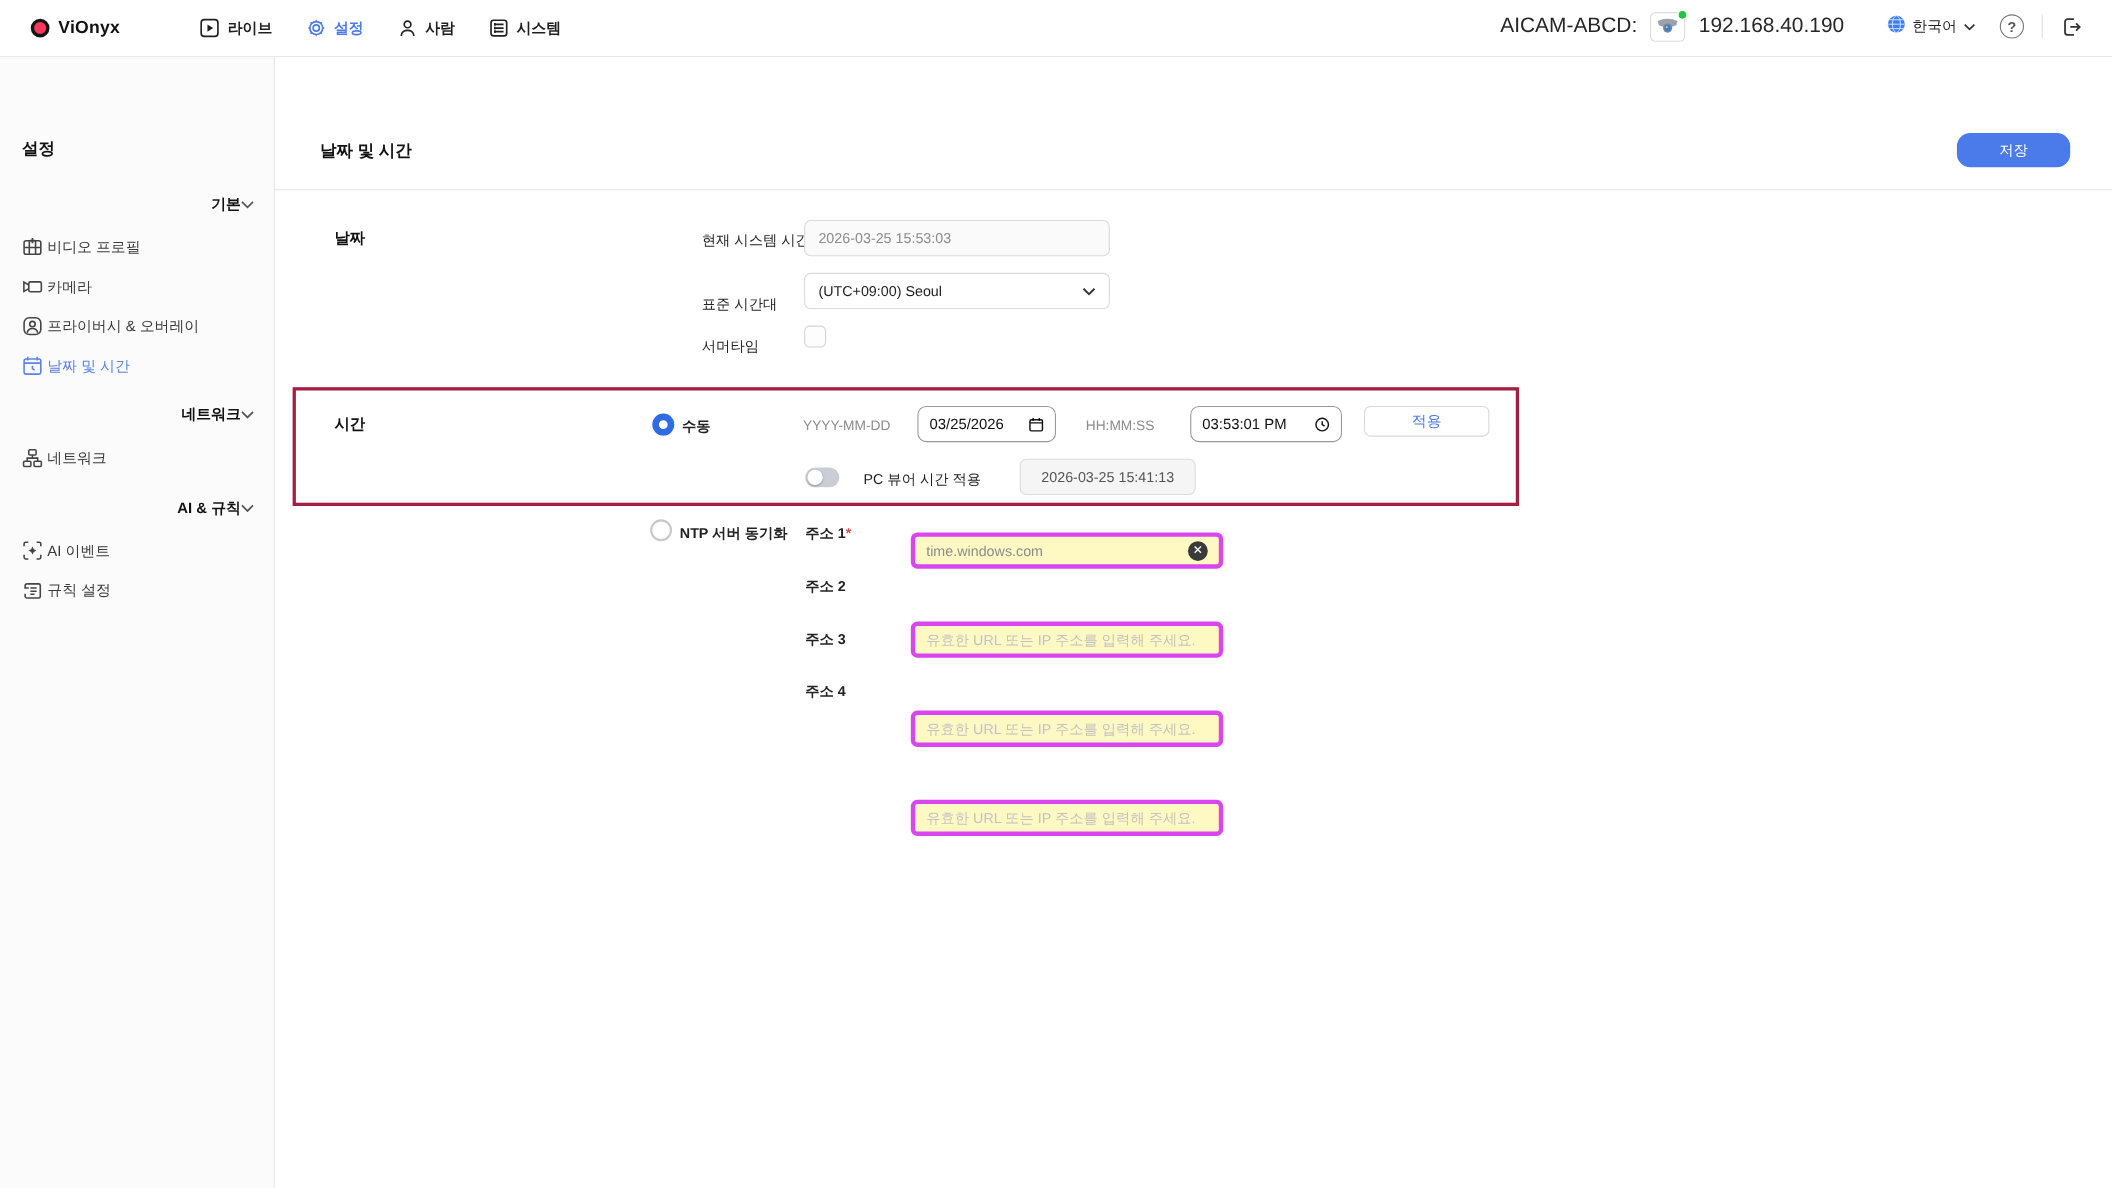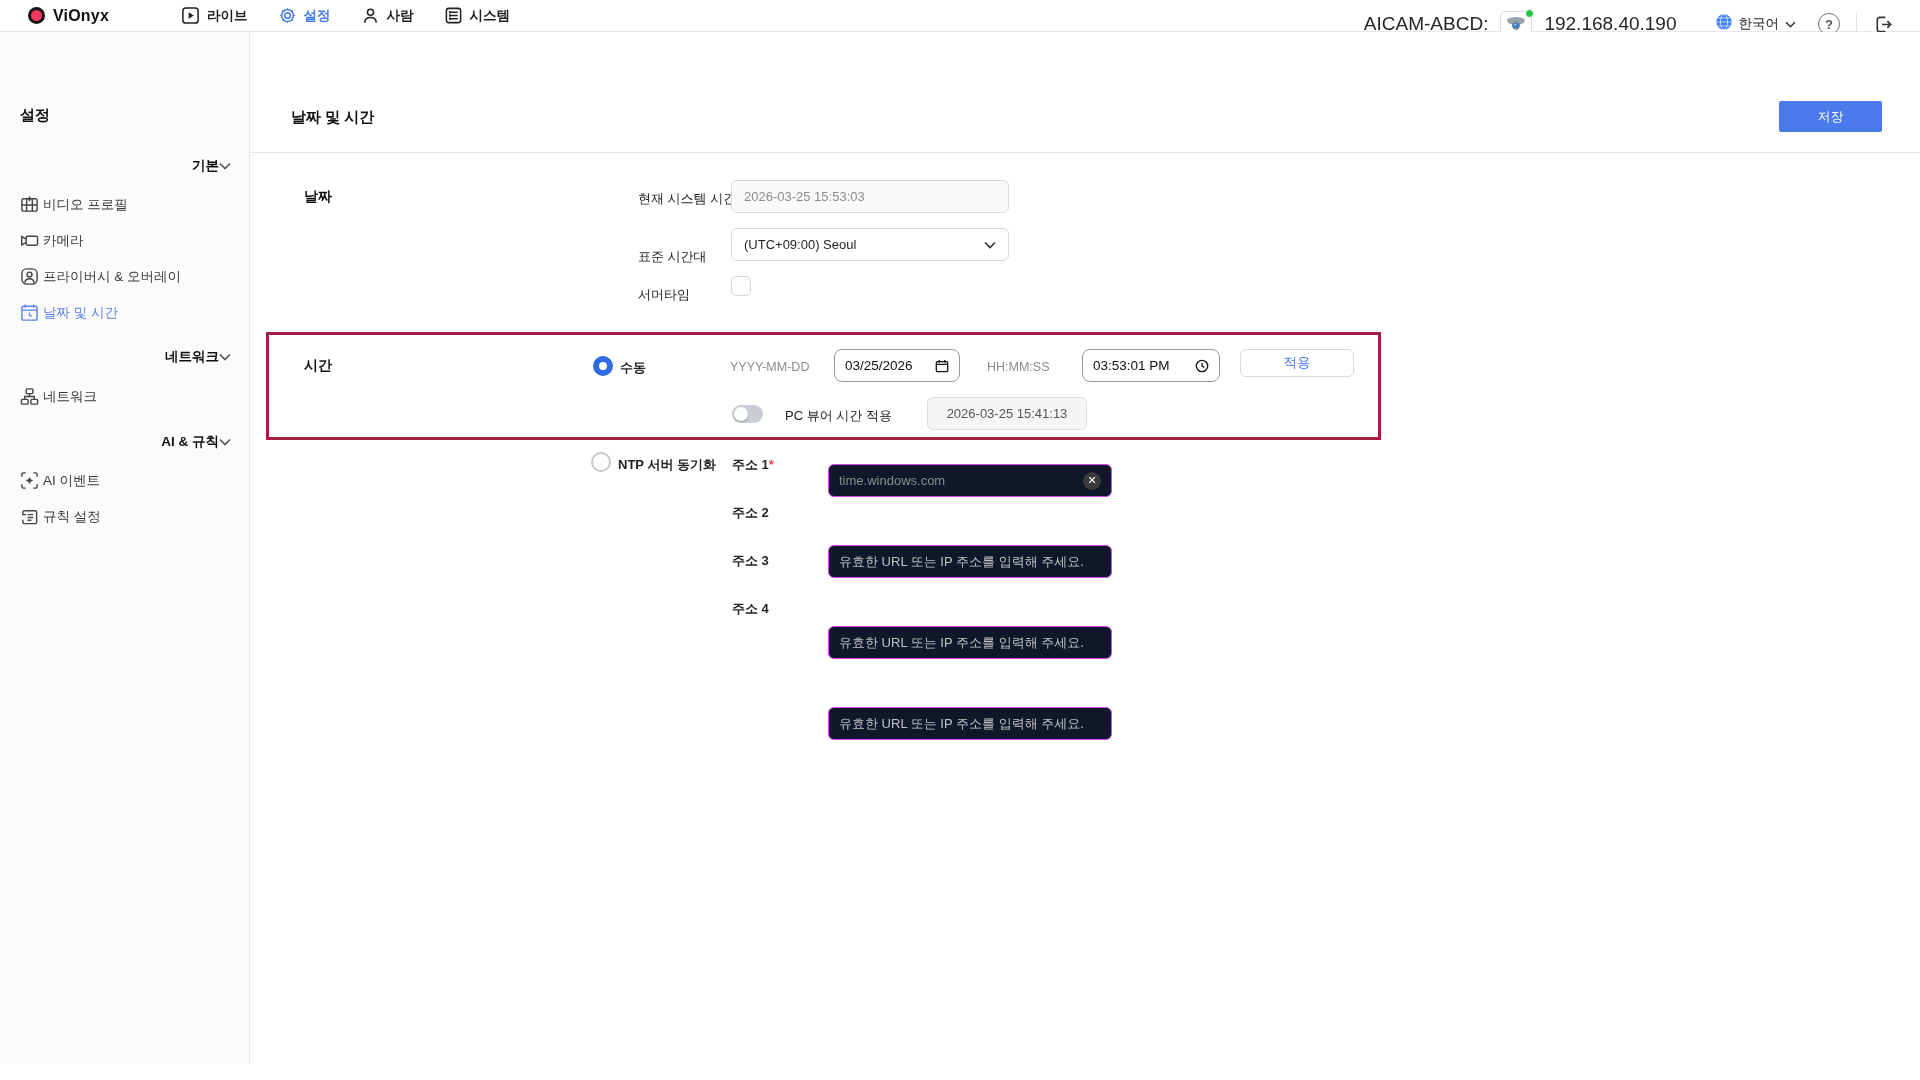--- a/index.html
+++ b/index.html
@@ -1,20 +1,20 @@
 <!DOCTYPE html>
 <html><head>
 <meta charset="utf-8">
 <style>
   * { margin:0; padding:0; box-sizing:border-box; }
   html,body { width:1920px; height:1080px; overflow:hidden; background:#fff;
     font-family:"Liberation Sans","DejaVu Sans",sans-serif; color:#222; }
 
   
-  .topbar { position:relative; height:32px; background:#fff; border-bottom:1px solid #e7e7e7;
+  .topbar { position:relative; height:52px; background:#fff; border-bottom:1px solid #e7e7e7;
     display:flex; align-items:center; }
   .logo { display:flex; align-items:center; gap:8px; margin-left:28px; }
   .logo-mark { width:17px; height:17px; border:3px solid #151515; border-radius:50%;
     background:#f5395e; }
   .logo-text { font-size:16px; font-weight:bold; color:#111; letter-spacing:0.2px; }
   .topnav { display:flex; align-items:center; gap:30px; margin-left:72px; }
   .topnav-item { display:flex; align-items:center; gap:7px; cursor:pointer; }
   .topnav-item .nav-label { font-size:13.5px; font-weight:600; color:#1f1f1f; }
   .topnav-item.active .nav-label { color:#4b7bea; }
   .topnav-item svg { display:block; }
@@ -41,21 +41,21 @@
   .sb-section { left:17px; right:18px; font-size:13.5px; font-weight:bold; color:#111;
     justify-content:flex-end; cursor:pointer; }
   .sb-item { left:20px; right:0; gap:4px; cursor:pointer; }
   .sb-item .sb-label { font-size:13.5px; color:#3a3a3a; }
   .sb-item.active .sb-label { color:#5c82e8; }
   .sb-item svg { display:block; flex:0 0 auto; }
 
   .main { position:relative; flex:1; height:100%; background:#fff; }
   .page-title { position:absolute; left:41px; top:76px; font-size:15px; font-weight:bold; color:#111; }
   .save-btn { position:absolute; right:38px; top:69px; width:103px; height:31px;
-    background:#4b7bea; color:#fff; font-size:13px; border:none; border-radius:2px;
+    background:#4b7bea; color:#fff; font-size:13px; border:none; border-radius:12px;
     display:flex; align-items:center; justify-content:center; cursor:pointer; }
   .header-rule { position:absolute; left:0; right:0; top:120px; height:1px; background:#e7e7e7; }
 
   .abs { position:absolute; }
   .sec-label { font-size:14px; font-weight:bold; color:#111; }
   .fld-label { font-size:13px; color:#222; }
   .fmt-label { font-size:12.5px; color:#8c8c8c; }
   .req { color:#e5484d; }
 
   .ro-input { background:#fafafa; border:1px solid #d9d9d9; border-radius:6px;
@@ -77,21 +77,21 @@
   .apply-btn { background:#fff; border:1px solid #d9d9d9; border-radius:6px;
     color:#4b7bea; font-size:13.5px; display:flex; align-items:center; justify-content:center;
     cursor:pointer; }
   .toggle { width:31px; height:18px; border-radius:9px; background:#c9cdd4; position:relative;
     cursor:pointer; }
   .toggle .knob { position:absolute; left:2px; top:2px; width:14px; height:14px;
     border-radius:50%; background:#fff; box-shadow:0 1px 2px rgba(0,0,0,.25); }
   .pc-time { background:#f5f5f5; border:1px solid #dcdcdc; border-radius:6px; color:#555;
     font-size:13px; display:flex; align-items:center; justify-content:center; }
 
-  .addr-input { background:#0f172a; border:1px solid #d946ef; border-radius:6px;
+  .addr-input { background:#fef9c3; border:4px solid #d946ef; border-radius:6px;
     display:flex; align-items:center; padding:0 10px; position:relative; }
   .addr-input input { border:none; outline:none; background:transparent; width:100%;
     font-size:13px; color:#8c8c8c; font-family:inherit; }
   .addr-input input::placeholder { color:#c2c2c2; }
   .clear-btn { width:18px; height:18px; border-radius:50%; background:#3a3a3a; color:#fff;
     font-size:11px; display:flex; align-items:center; justify-content:center; cursor:pointer;
     flex:0 0 auto; }
 </style>
 </head>
 <body>

